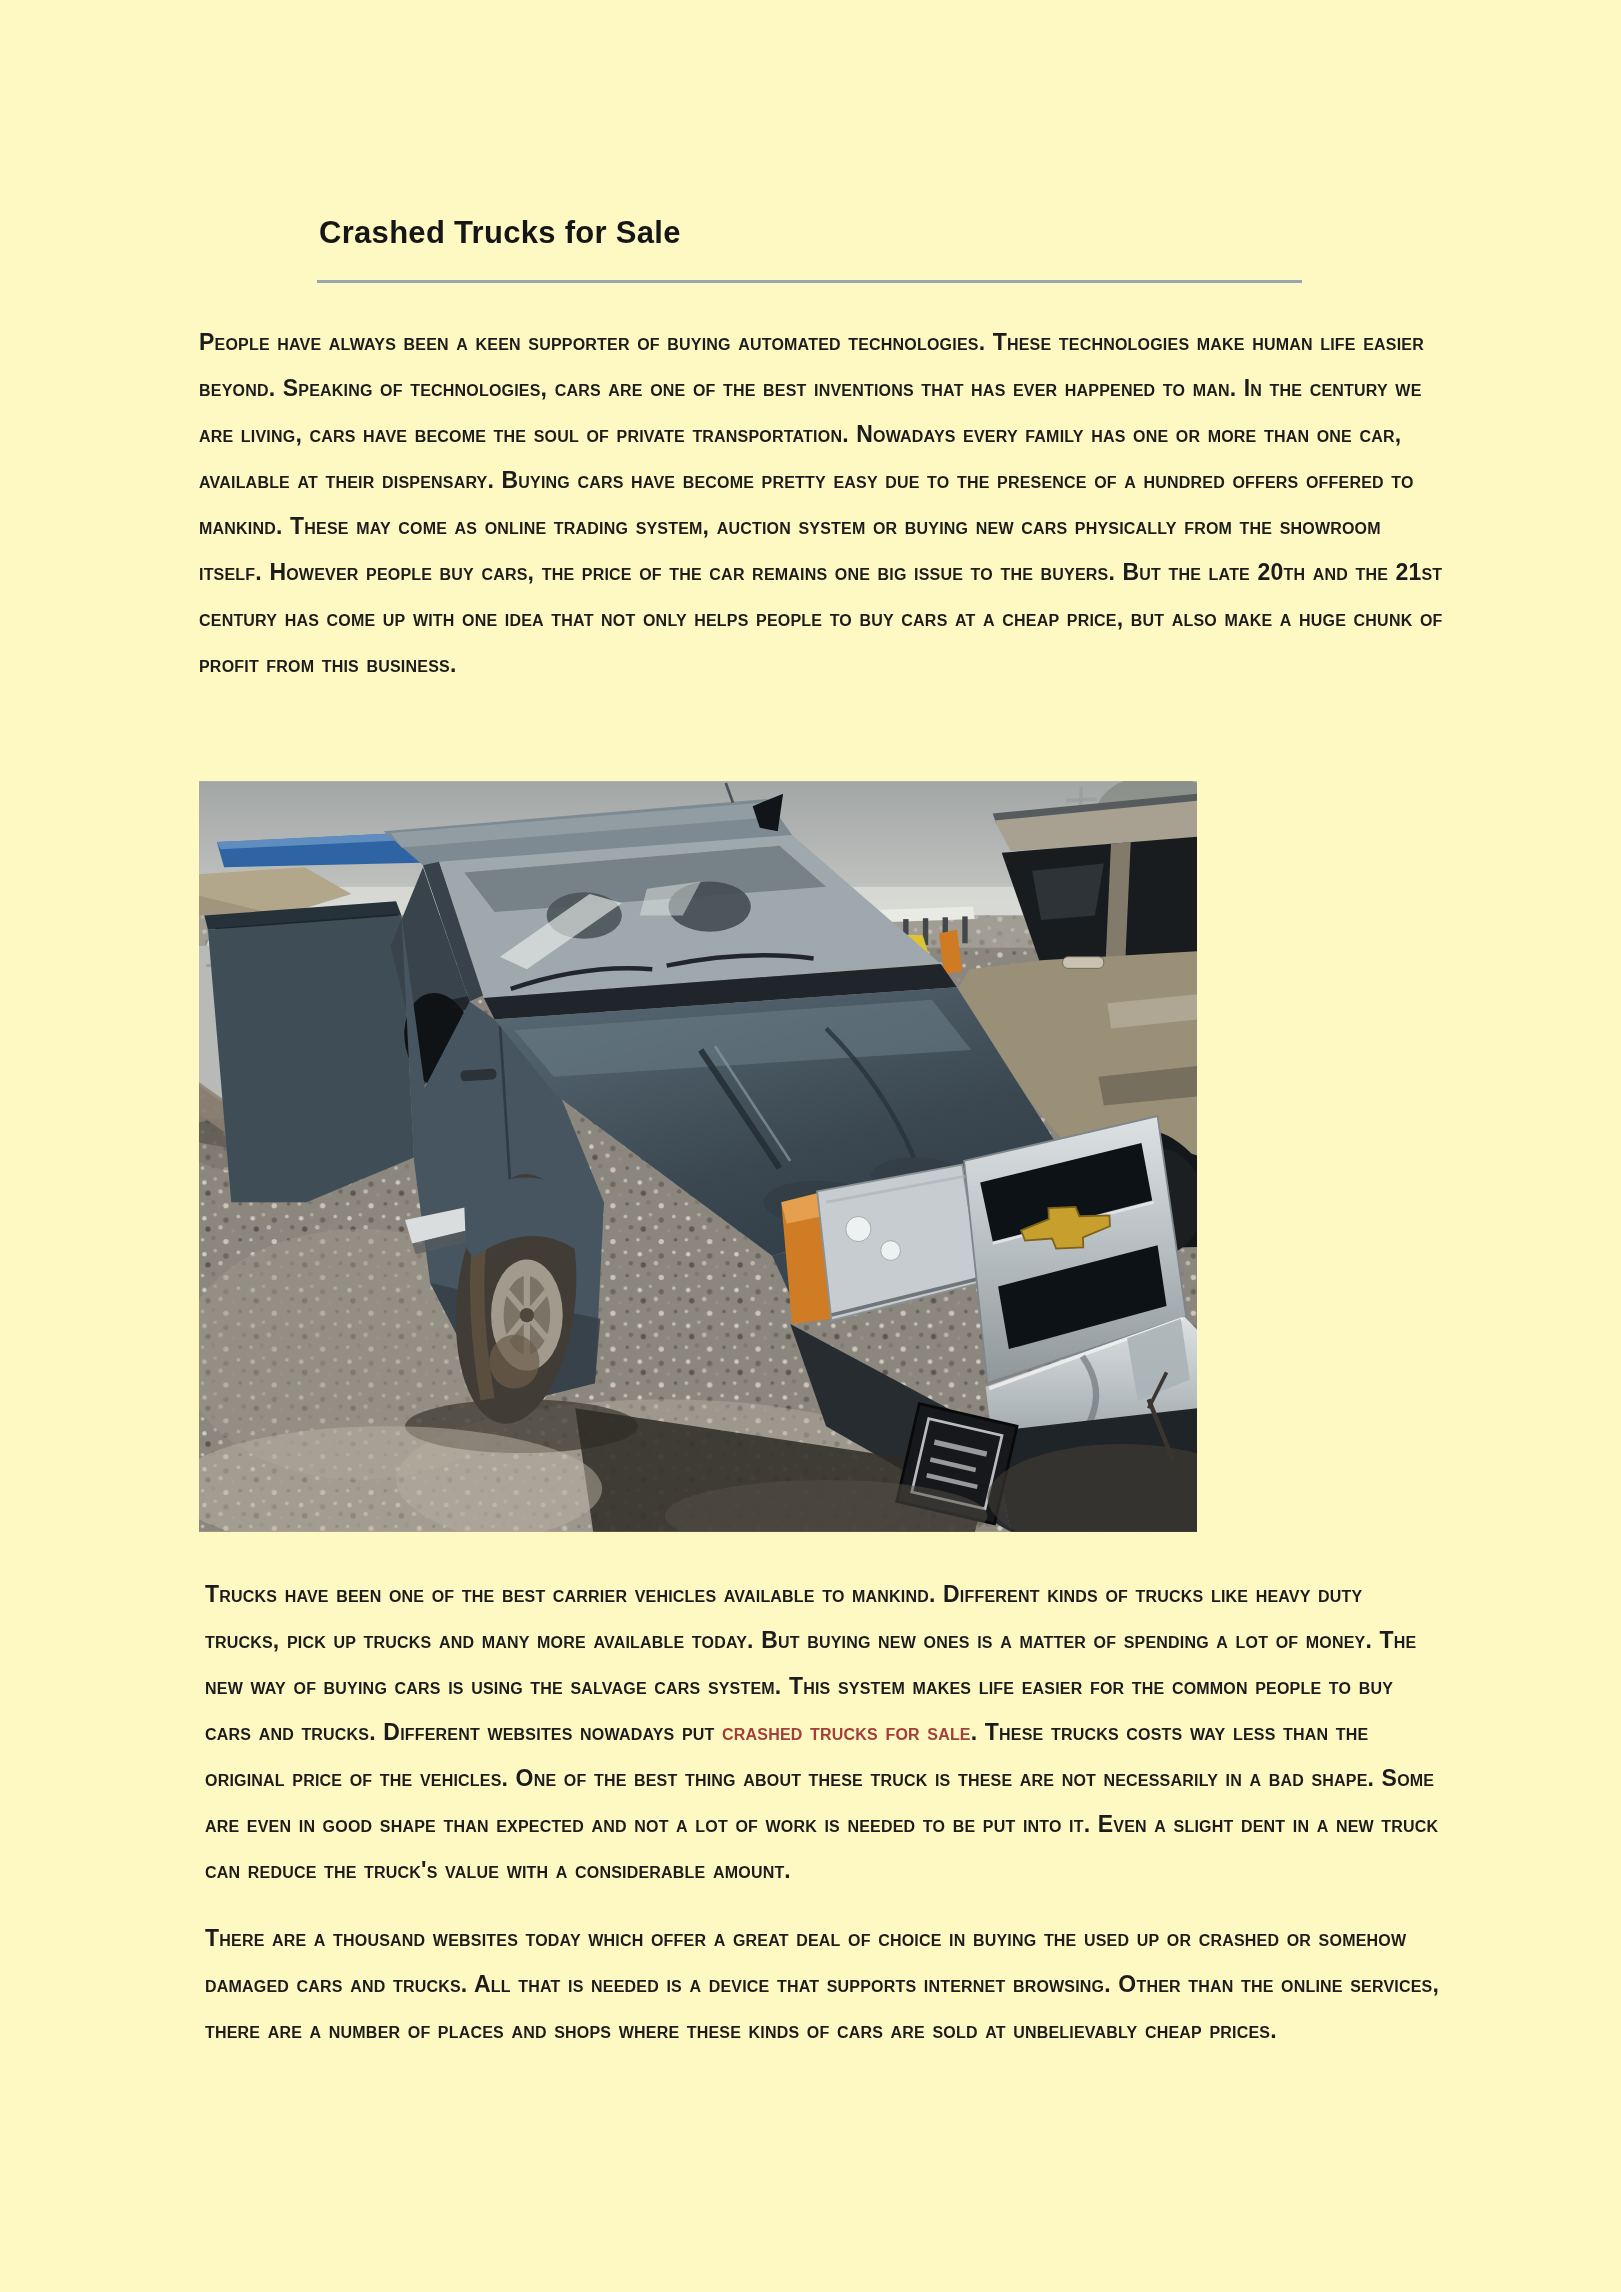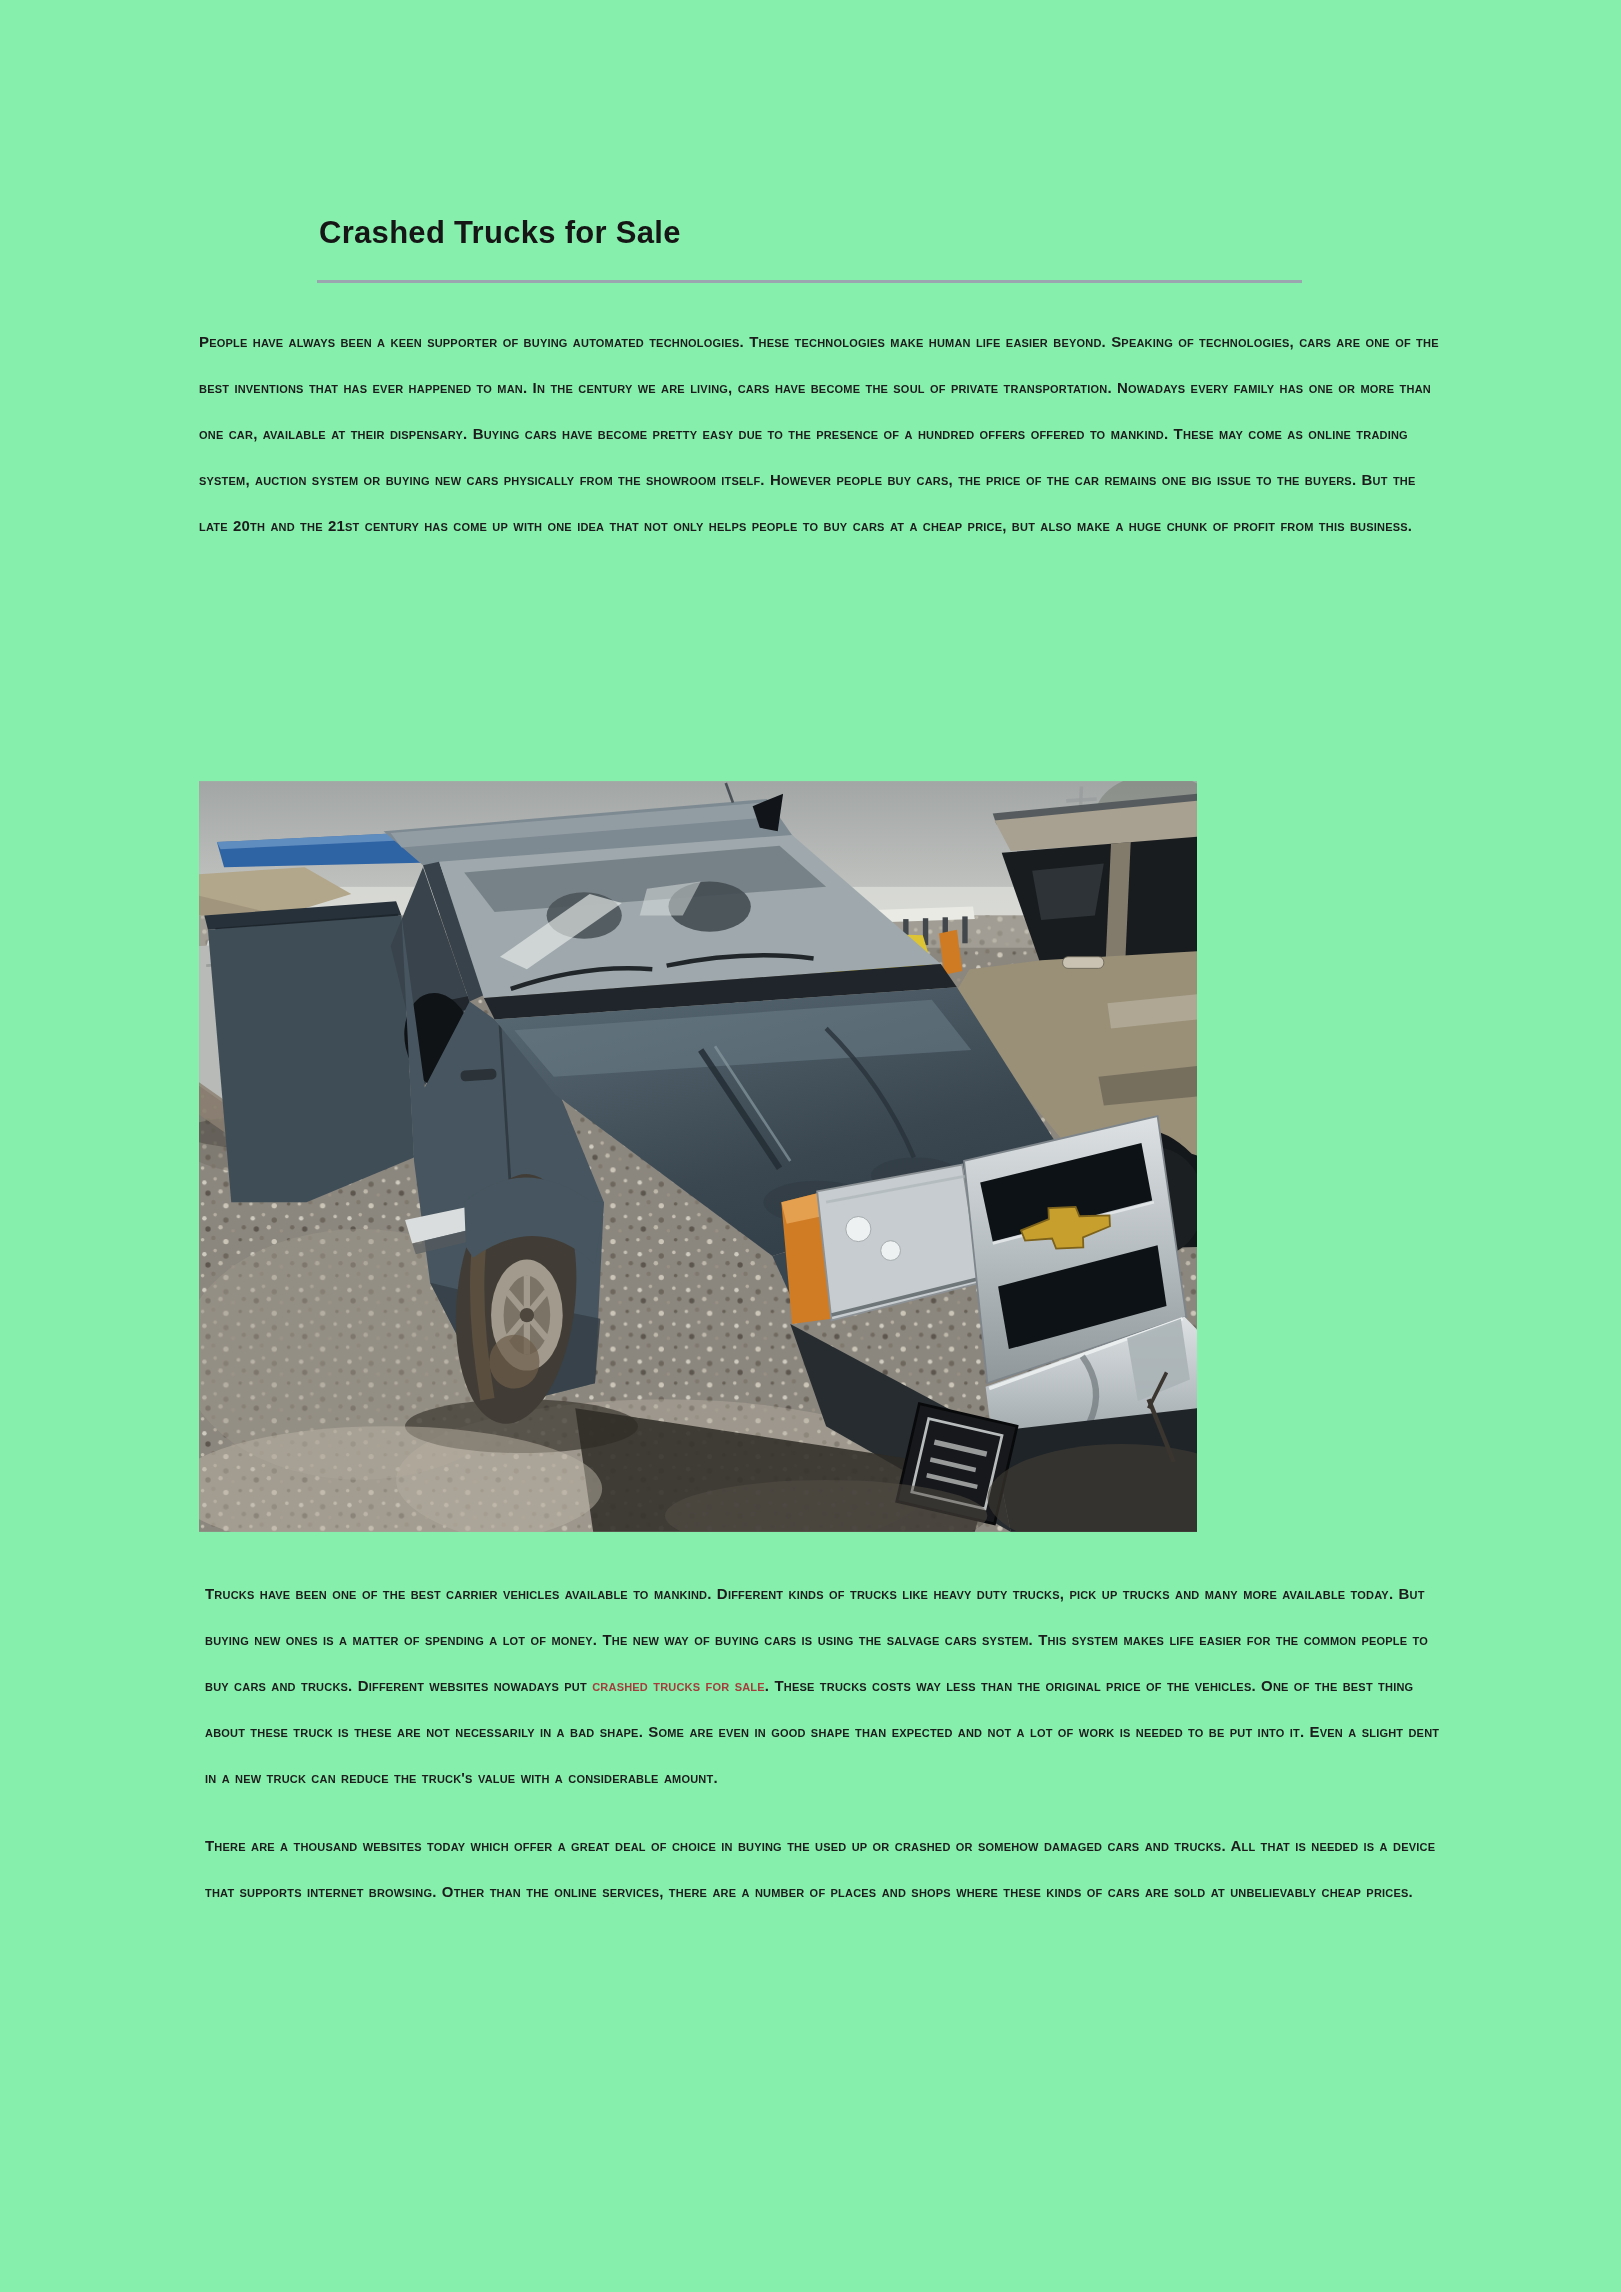--- a/index.html
+++ b/index.html
@@ -1,21 +1,21 @@
 <!DOCTYPE html>
 <html style="font-size:14.3px"><head>
 <meta charset="utf-8">
 <style>
   html,body{margin:0;padding:0;background:#ffffff;}
   body{width:1621px;height:2293px;font-family:"Liberation Sans",sans-serif;}
-  .page{position:relative;width:1621px;height:2293px;background:#86efac;overflow:hidden;}
+  .page{position:relative;width:1621px;height:2293px;background:#fef9c3;overflow:hidden;}
   .title{position:absolute;left:319px;top:215px;margin:0;font-size:31px;font-weight:bold;
          color:#161616;letter-spacing:0.3px;}
   .rule{position:absolute;left:317px;top:280px;width:985px;height:2.7px;background:#9aa5af;}
-  .bodytext{font-size:15px;line-height:46px;font-weight:bold;font-variant:small-caps;
+  .bodytext{font-size:23px;line-height:46px;font-weight:bold;font-variant:small-caps;
             color:#1c1c1c;letter-spacing:0.2px;word-spacing:0.9px;}
   .upper-text{position:absolute;left:199px;top:319px;width:1247px;}
   .lower-text{position:absolute;left:199px;top:1565px;width:1247px;}
   .lower-text p{margin:6px;}
   .lower-text .p3{margin-top:21.5px;}
   .upper-text p{margin:0;}
   .photo{position:absolute;left:199px;top:781px;width:998px;height:751px;margin:0;padding:0;}
   .photo svg{display:block;width:998px;height:751px;}
   .link{color:#a33e3c;text-decoration:none;cursor:pointer;}
 </style>

